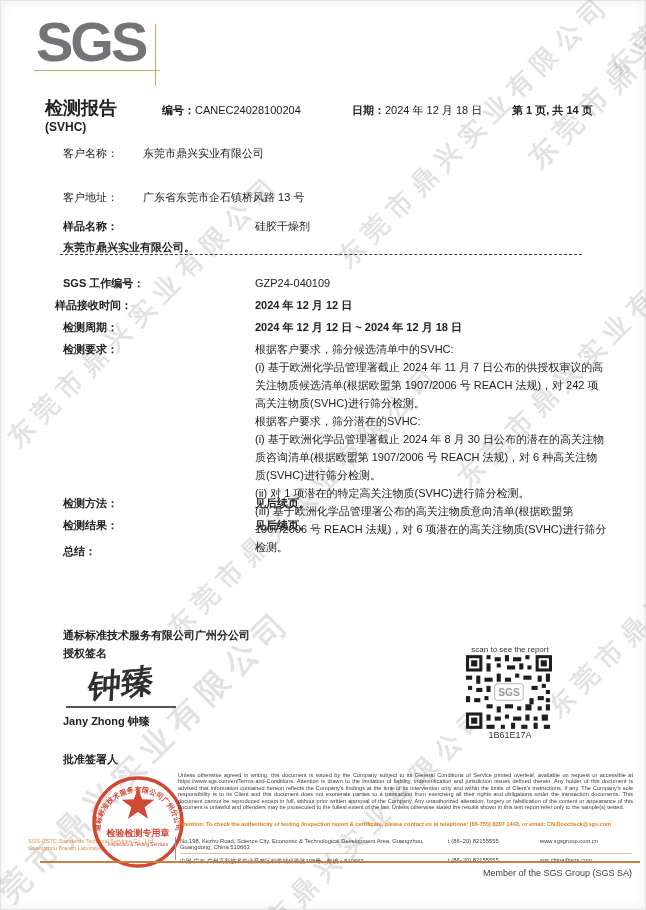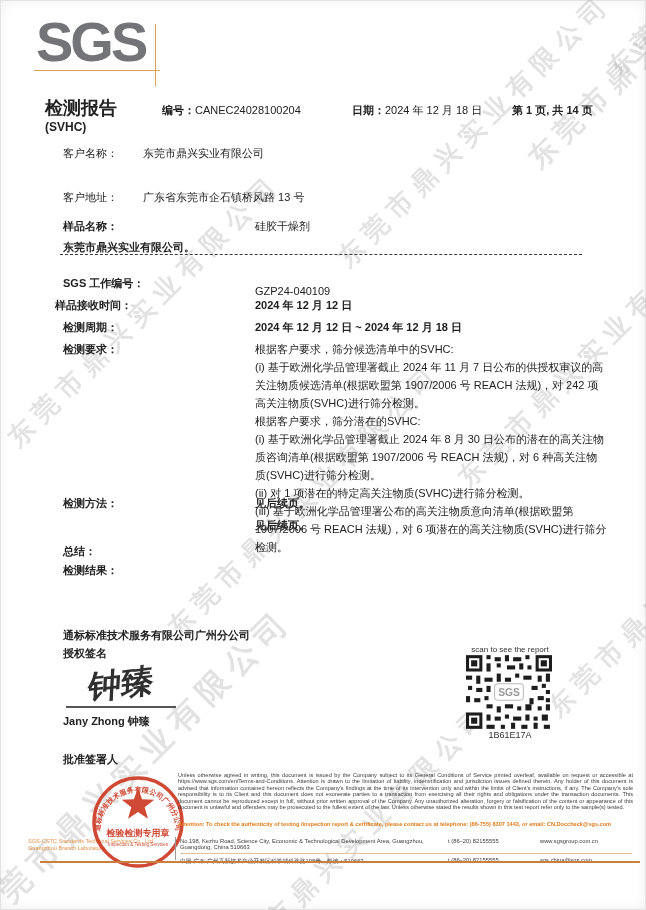--- a/index.html
+++ b/index.html
@@ -86,41 +86,41 @@
     <span class="row-label" style="width:77px;margin-top:22px;">客户地址：</span>
     <span>广东省东莞市企石镇桥风路 13 号</span>
   </div>
 
   <div class="abs cn lbl" style="left:63px;top:217px;">样品名称：</div>
   <div class="abs cn" style="left:255px;top:217px;">硅胶干燥剂</div>
   <div class="abs cn lbl" style="left:63px;top:238px;">东莞市鼎兴实业有限公司。</div>
   <div class="abs dashed" style="left:60px;top:254px;width:522px;"></div>
 
   <div class="abs cn lbl" style="left:63px;top:274px;">SGS 工作编号：</div>
-  <div class="abs cn" style="left:255px;top:274px;margin-top:8px;">GZP24-040109</div>
+  <div class="abs cn" style="left:255px;top:274px;">GZP24-040109</div>
 
   <div class="abs cn lbl" style="left:55px;top:296px;">样品接收时间：</div>
   <div class="abs cn lbl" style="left:255px;top:296px;">2024 年 12 月 12 日</div>
 
   <div class="abs cn lbl" style="left:63px;top:318px;">检测周期：</div>
   <div class="abs cn lbl" style="left:255px;top:318px;">2024 年 12 月 12 日 ~ 2024 年 12 月 18 日</div>
 
   <div class="abs cn lbl" style="left:63px;top:340px;">检测要求：</div>
   <div class="abs cn" style="left:255px;top:340px;width:352px;">
     <div>根据客户要求，筛分候选清单中的SVHC:</div>
     <div>(i) 基于欧洲化学品管理署截止 2024 年 11 月 7 日公布的供授权审议的高关注物质候选清单(根据欧盟第 1907/2006 号 REACH 法规)，对 242 项高关注物质(SVHC)进行筛分检测。</div>
     <div>根据客户要求，筛分潜在的SVHC:</div>
     <div>(i) 基于欧洲化学品管理署截止 2024 年 8 月 30 日公布的潜在的高关注物质咨询清单(根据欧盟第 1907/2006 号 REACH 法规)，对 6 种高关注物质(SVHC)进行筛分检测。</div>
     <div>(ii) 对 1 项潜在的特定高关注物质(SVHC)进行筛分检测。</div>
     <div>(iii) 基于欧洲化学品管理署公布的高关注物质意向清单(根据欧盟第 1907/2006 号 REACH 法规)，对 6 项潜在的高关注物质(SVHC)进行筛分检测。</div>
   </div>
 
   <div class="abs cn lbl" style="left:63px;top:494px;">检测方法：</div>
   <div class="abs cn lbl" style="left:255px;top:494px;">见后续页。</div>
-  <div class="abs cn lbl" style="left:63px;top:516px;margin-top:45px;">检测结果：</div>
+  <div class="abs cn lbl" style="left:63px;top:516px;">检测结果：</div>
   <div class="abs cn lbl" style="left:255px;top:516px;">见后续页。</div>
 
   <div class="abs cn lbl" style="left:63px;top:542px;">总结：</div>
 
   <div class="abs cn lbl" style="left:63px;top:626px;">通标标准技术服务有限公司广州分公司</div>
   <div class="abs cn lbl" style="left:63px;top:644px;">授权签名</div>
 
   <span class="abs sigtext" style="left:88px;top:662px;">钟臻</span>
   <div class="abs" style="left:66px;top:706px;width:110px;height:2px;background:#555;"></div>
   <div class="abs cn lbl" style="left:63px;top:712px;">Jany Zhong 钟臻</div>
@@ -222,15 +222,16 @@
       <div class="addr">www.sgsgroup.com.cn</div>
     </div>
     <div style="display:flex;align-items:flex-start;border-top:1px solid #e3c49e;margin-top:3px;padding-top:3px;">
       <div class="addr" style="flex:0 0 268px;">中国·广东·广州高新技术产业开发区科学城科珠路198号　邮编：510663</div>
       <div class="addr" style="flex:0 0 92px;">t (86–20) 82155555</div>
       <div class="addr">sgs.china@sgs.com</div>
     </div>
   </div>
 
   <div class="abs" style="left:40px;top:861px;width:600px;height:2px;background:#c9803e;"></div>
+  <div class="abs" style="left:350px;top:868px;width:282px;text-align:right;font-size:9px;color:#3c3c3c;">Member of the SGS Group (SGS SA)</div>
 
 
 </div>
 
 </body></html>

